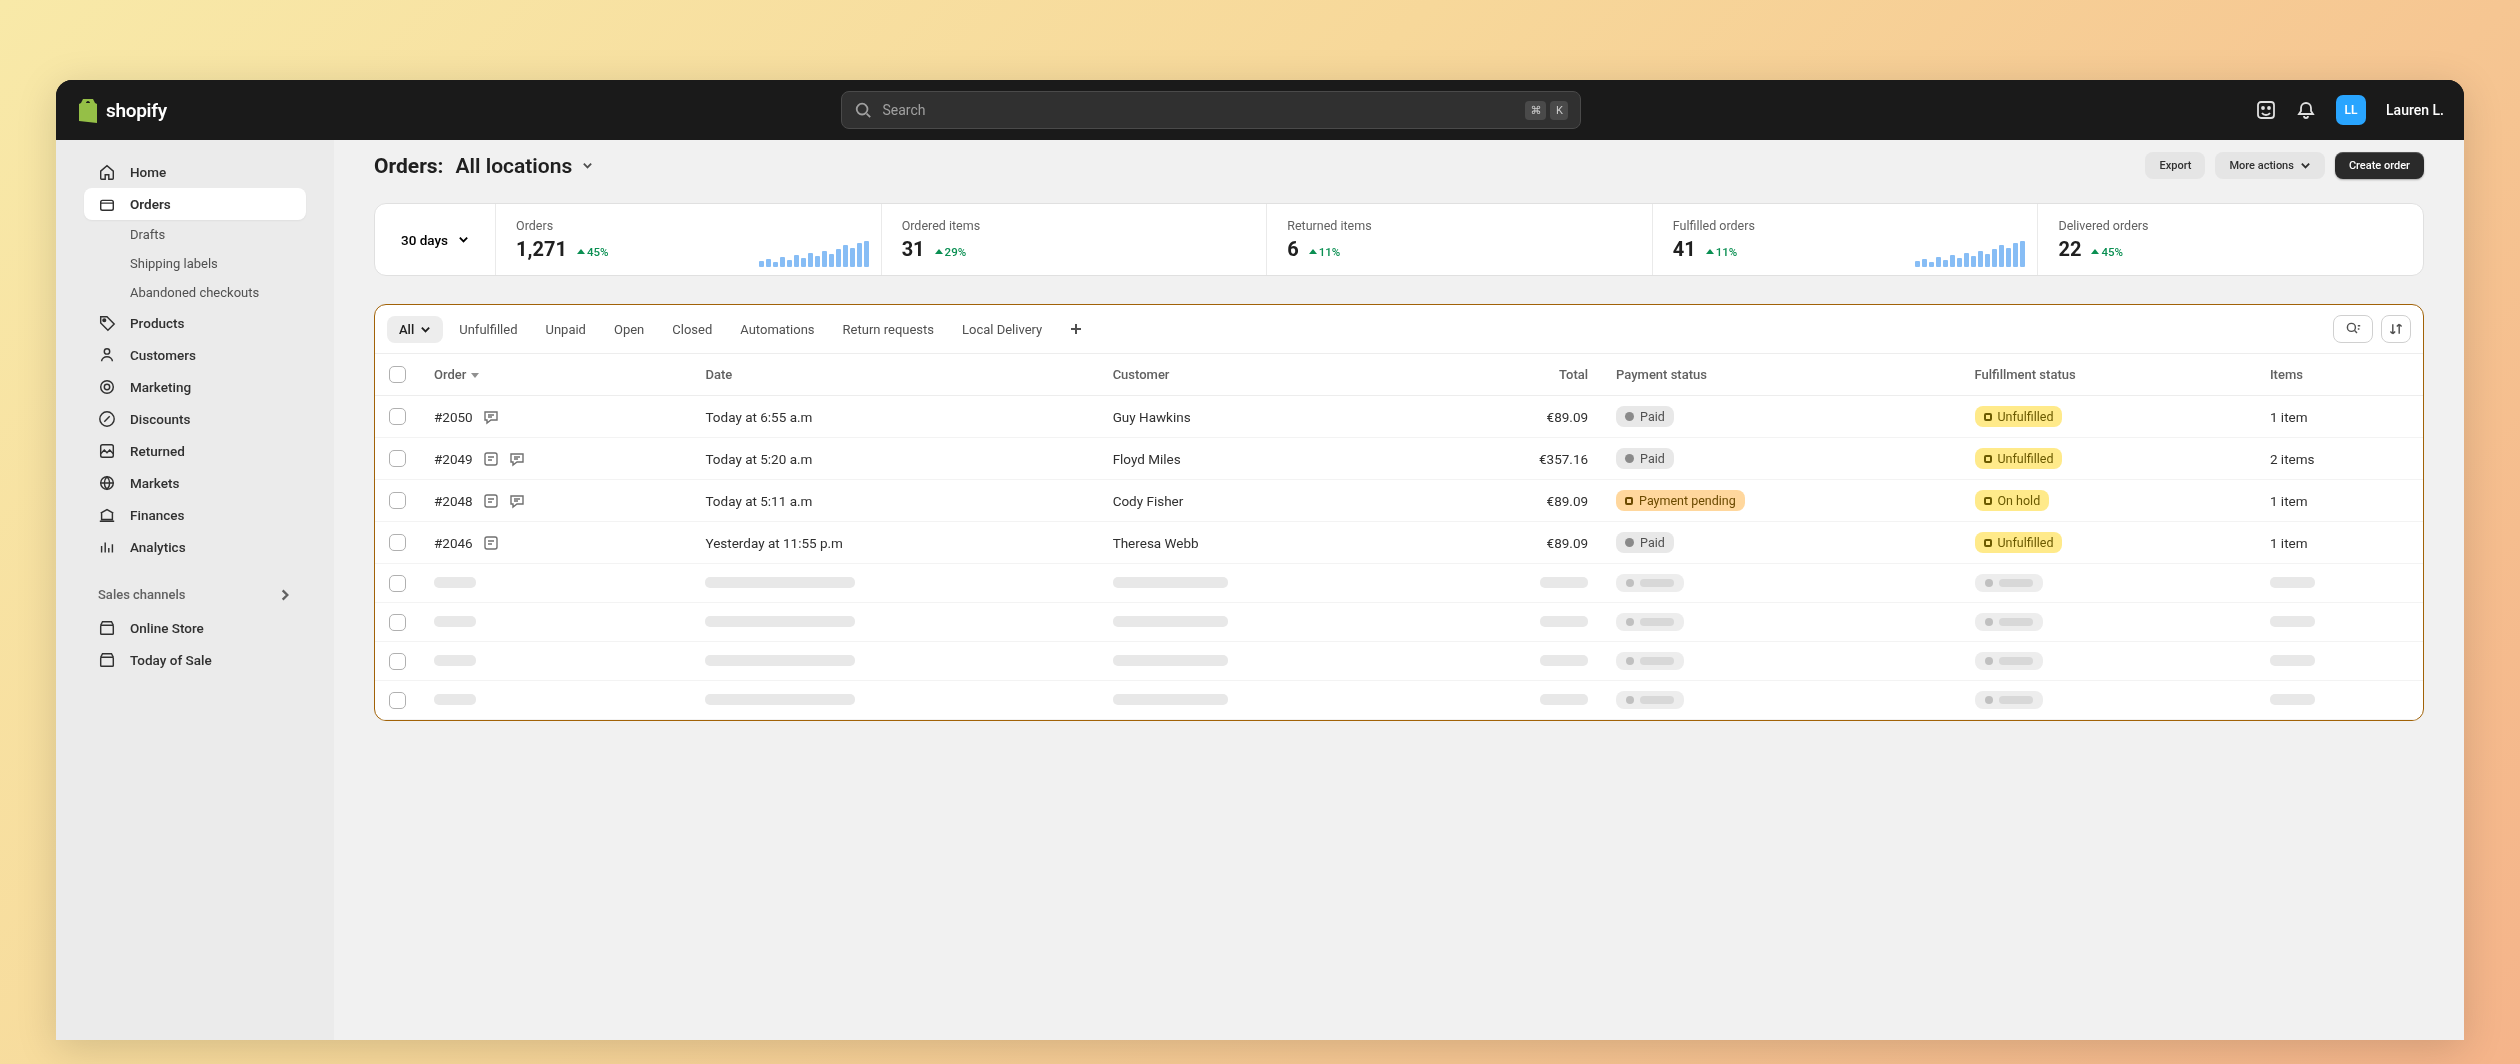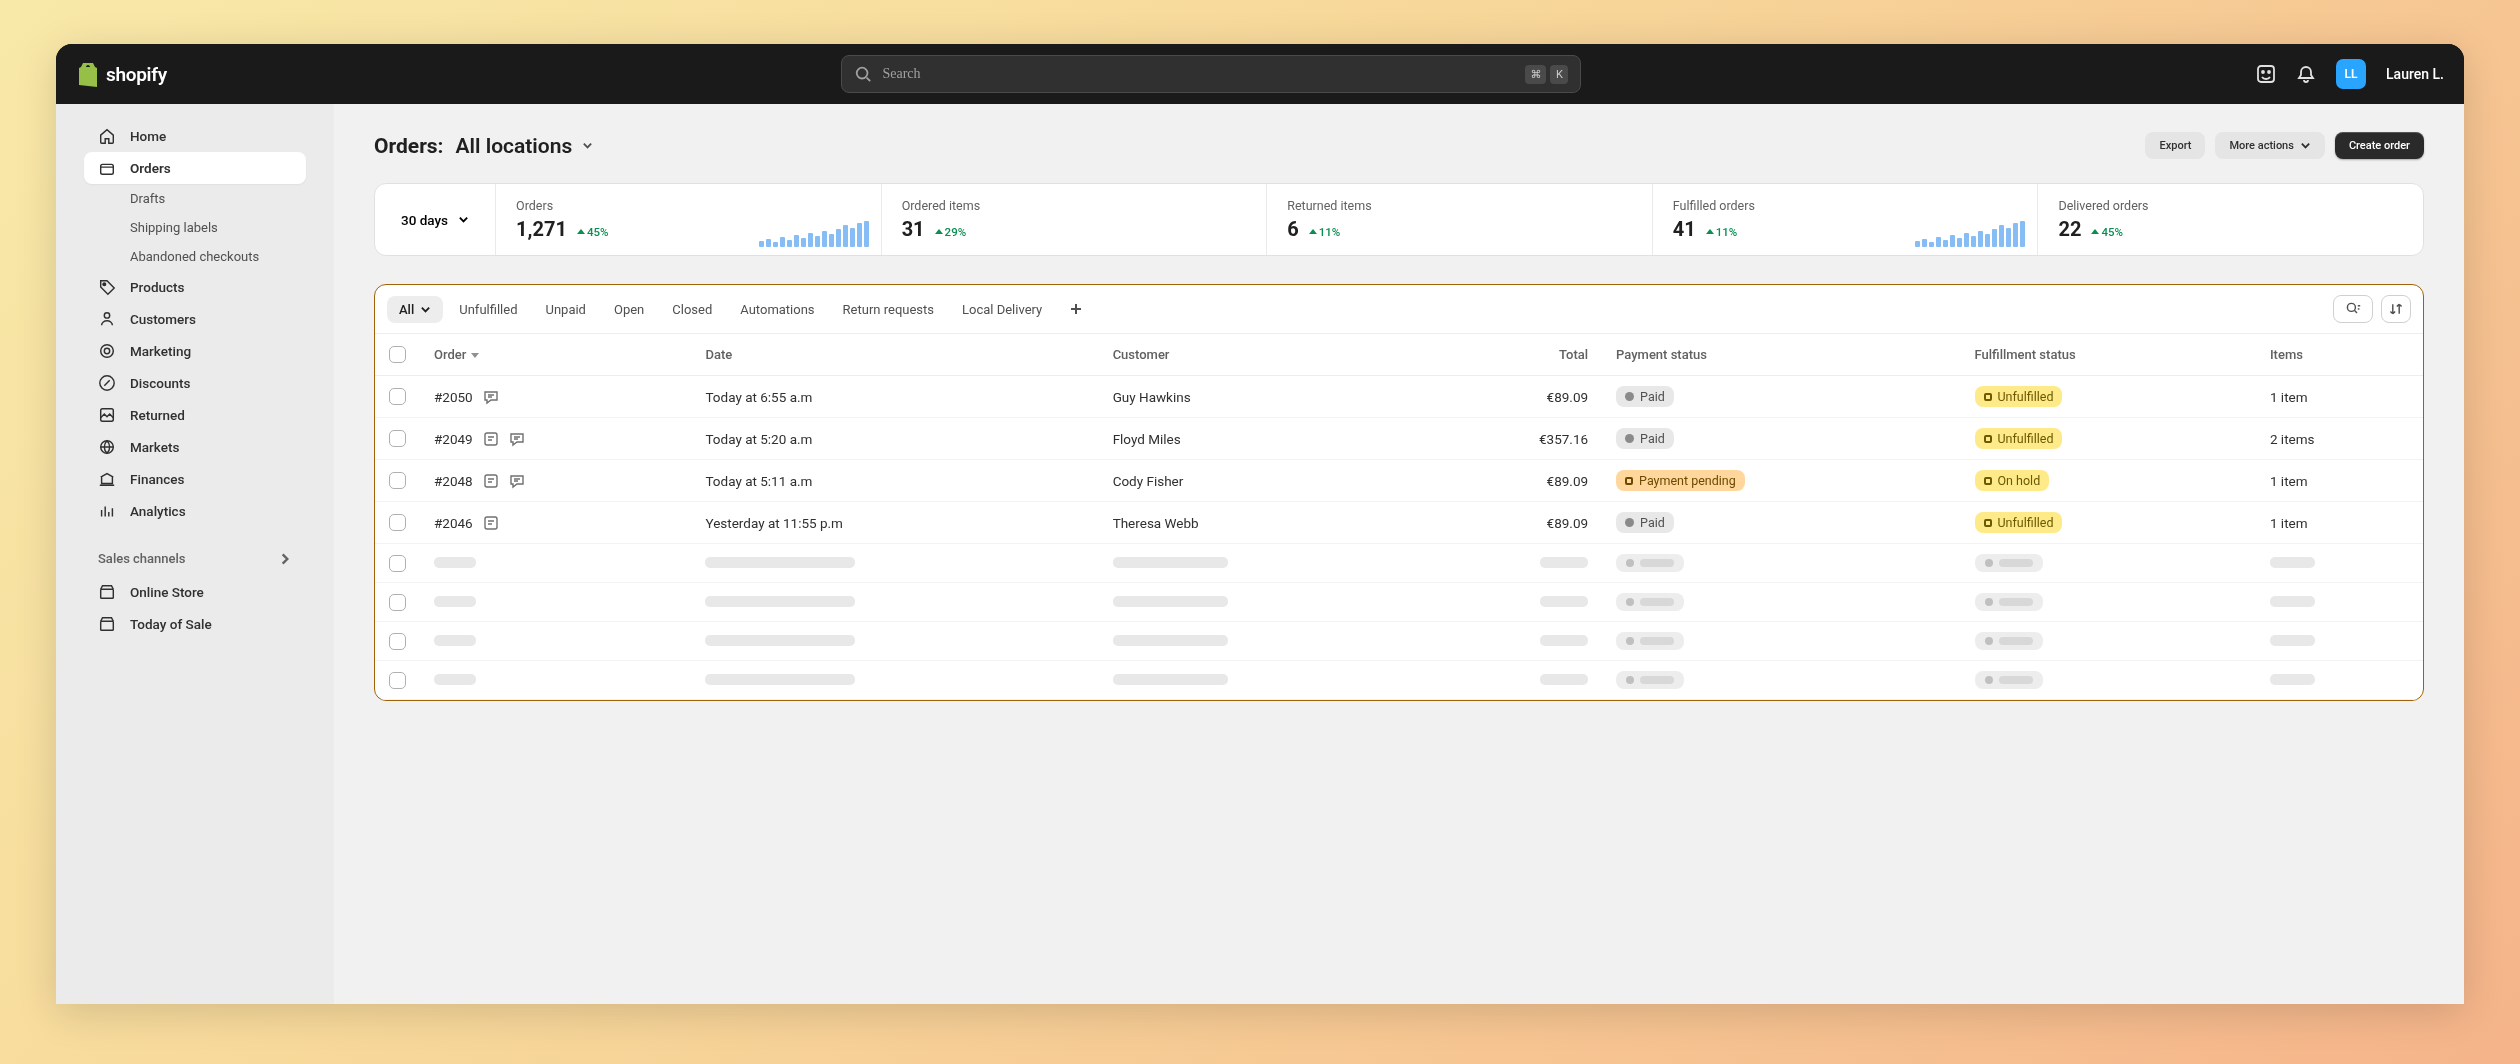--- a/index.html
+++ b/index.html
@@ -1,38 +1,38 @@
 <!DOCTYPE html>
 <html><head>
 <meta charset="utf-8">
 <style>
 * { margin: 0; padding: 0; box-sizing: border-box; font-family: -apple-system, BlinkMacSystemFont, "Segoe UI", Roboto, sans-serif; }
 body { background: linear-gradient(135deg, #f8e9a8 0%, #f7d89a 40%, #f5b48a 100%); padding: 44px 56px 0; min-height: 1064px; }
-.app-window { background: #1a1a1a; border-radius: 16px 16px 0 0; overflow: hidden; box-shadow: 0 8px 40px rgba(0,0,0,0.15); }
+.app-window { background: #1a1a1a; border-radius: 16px 16px 0 0; overflow: hidden; box-shadow: 0 8px 40px rgba(0,0,0,0.15); margin-top: 36px; }
 .topbar { background: #1a1a1a; height: 60px; display: flex; align-items: center; padding: 0 20px; }
 .logo { display: flex; align-items: center; gap: 6px; color: #fff; }
 .logo-bag { width: 24px; height: 26px; }
 .logo-text { font-size: 19px; font-weight: 600; letter-spacing: -0.3px; }
 .search-wrap { flex: 1; display: flex; justify-content: center; }
 .search-box { background: #303030; border: 1px solid #4a4a4a; border-radius: 8px; height: 38px; width: 740px; display: flex; align-items: center; padding: 0 12px; color: #a0a0a0; }
 .search-box svg { width: 18px; height: 18px; margin-right: 10px; }
-.search-placeholder { flex: 1; font-size: 14px; font-family: Liberation Serif, serif; }
+.search-placeholder { flex: 1; font-size: 14px; }
 .shortcut { background: #4a4a4a; color: #ccc; font-size: 11px; padding: 3px 5px; border-radius: 4px; margin-left: 4px; display: inline-block; min-width: 18px; text-align: center; }
 .topbar-right { display: flex; align-items: center; gap: 20px; margin-left: auto; }
 .topbar-icon { color: #e0e0e0; width: 20px; height: 20px; cursor: pointer; }
 .avatar { width: 30px; height: 30px; background: #29a5ff; color: #fff; border-radius: 7px; display: flex; align-items: center; justify-content: center; font-size: 12px; font-weight: 600; }
 .username { color: #fff; font-size: 14px; font-weight: 500; }
 .app-body { display: flex; background: #f1f1f1; min-height: 900px; }
 .sidebar { width: 278px; background: #ebebeb; padding: 16px 28px; }
 .nav-item { display: flex; align-items: center; gap: 14px; padding: 7px 14px; border-radius: 8px; color: #303030; font-size: 13.5px; font-weight: 500; cursor: pointer; }
 .nav-item.active { background: #fff; font-weight: 600; box-shadow: 0 1px 2px rgba(0,0,0,0.05); }
 .nav-item svg { width: 18px; height: 18px; }
 .nav-sub { padding: 7px 14px 7px 46px; color: #505050; font-size: 13px; cursor: pointer; }
 .nav-section { display: flex; justify-content: space-between; align-items: center; padding: 24px 14px 10px; color: #616161; font-size: 13px; font-weight: 500; }
-.main { flex: 1; padding: 28px 40px; }
+.main { flex: 1; padding: 12px 40px; }
 .page-header { display: flex; align-items: center; margin-bottom: 24px; }
 .page-title { font-size: 21px; font-weight: 700; color: #202020; }
 .page-subtitle { font-size: 21px; font-weight: 600; color: #202020; margin-left: 12px; }
 .header-actions { margin-left: auto; display: flex; gap: 10px; }
 .btn { padding: 7px 14px; border-radius: 8px; font-size: 11px; font-weight: 500; cursor: pointer; border: none; display: flex; align-items: center; gap: 6px; }
 .btn-secondary { background: #e5e5e5; color: #303030; }
 .btn-primary { background: #2a2a2a; color: #fff; box-shadow: inset 0 1px 0 rgba(255,255,255,0.2), 0 1px 2px rgba(0,0,0,0.3); }
 .stats-bar { background: #fff; border: 1px solid #e0e0e0; border-radius: 12px; display: flex; margin-bottom: 28px; overflow: hidden; }
 .stats-period { padding: 22px 26px; display: flex; align-items: center; gap: 10px; font-size: 13.5px; font-weight: 500; border-right: 1px solid #eaeaea; cursor: pointer; }
 .stat { flex: 1; padding: 14px 20px; border-right: 1px solid #eaeaea; position: relative; }

